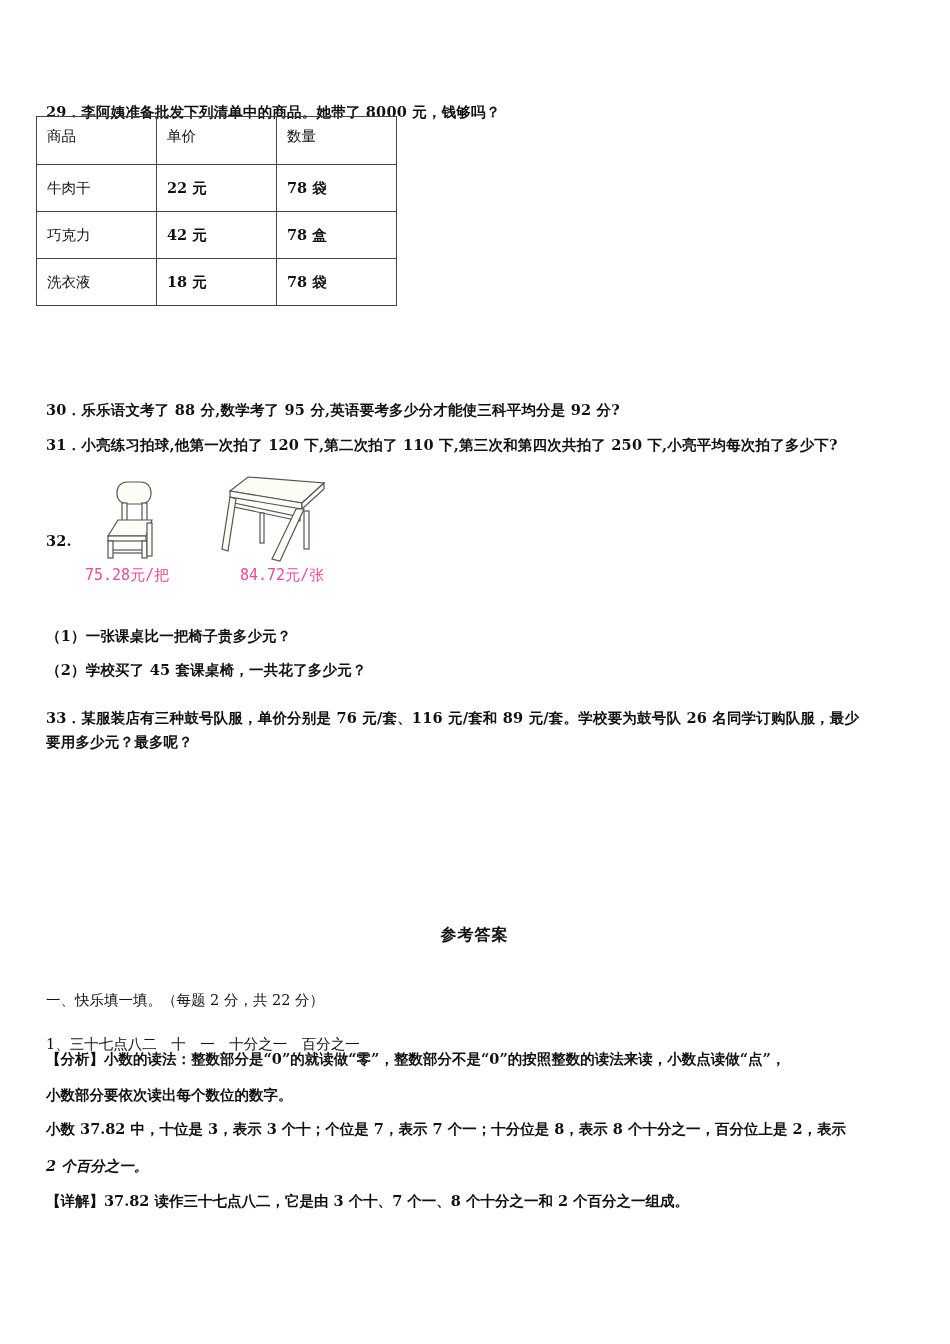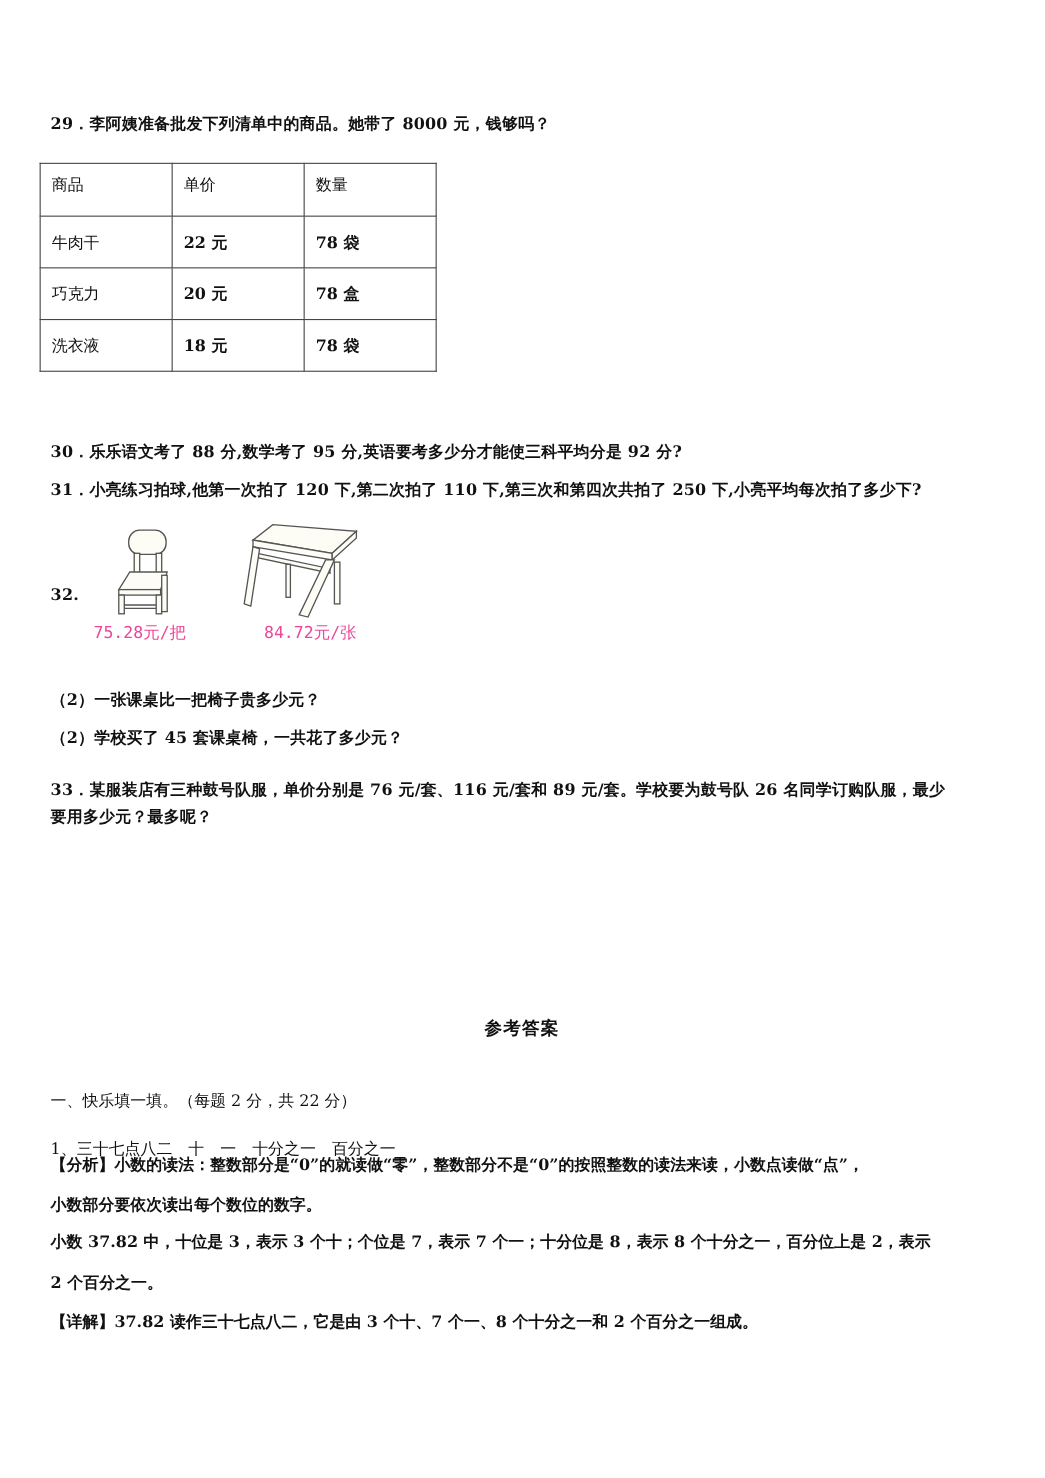--- a/index.html
+++ b/index.html
@@ -6,21 +6,21 @@
   body {
     width: 950px; height: 1344px; position: relative; overflow: hidden;
     font-family: "DejaVu Serif", "Liberation Serif", serif;
     color: #111111;
   }
   .line {
     position: absolute; left: 46px; font-size: 14.5px; white-space: nowrap;
     font-weight: bold; letter-spacing: 0.2px;
   }
   table.goods {
-    position: absolute; left: 36px; top: 148px;
+    position: absolute; left: 36px; top: 116px;
     border-collapse: collapse; font-size: 14.5px;
   }
   table.goods td {
     border: 1.5px solid #444; height: 46px; padding: 0 0 0 10px;
     vertical-align: middle; font-weight: bold;
   }
   table.goods td.c1 { width: 109px; font-weight: normal; }
   table.goods td.c2 { width: 109px; }
   table.goods td.c3 { width: 109px; }
   table.goods tr.head td { font-weight: normal; vertical-align: top; padding-top: 10px; height: 37px; }
@@ -49,21 +49,21 @@
       <td class="c2" style="font-weight:normal">单价</td>
       <td class="c3" style="font-weight:normal">数量</td>
     </tr>
     <tr>
       <td class="c1">牛肉干</td>
       <td class="c2">22 元</td>
       <td class="c3">78 袋</td>
     </tr>
     <tr>
       <td class="c1">巧克力</td>
-      <td class="c2">20 元</td>
+      <td class="c2">42 元</td>
       <td class="c3">78 盒</td>
     </tr>
     <tr>
       <td class="c1">洗衣液</td>
       <td class="c2">18 元</td>
       <td class="c3">78 袋</td>
     </tr>
   </tbody>
     </table>
 </div>
@@ -97,32 +97,32 @@
       <polygon points="82,30 104,10 104,16 82,36"></polygon>
       <polygon points="14,30 80,44 80,48 14,34"></polygon>
       <polygon points="10,24 16,26 8,78 2,76"></polygon>
       <polygon points="76,36 84,36 60,88 52,86"></polygon>
       <rect x="84" y="38" width="5" height="38"></rect>
       <rect x="40" y="40" width="4" height="30"></rect>
     </g>
   </svg>
   <div class="price-label" style="left:240px; top:566px;">84.72元/张</div>
 
-  <div class="line" style="top:627px; font-weight:bold;">（2）一张课桌比一把椅子贵多少元？</div>
+  <div class="line" style="top:627px; font-weight:bold;">（1）一张课桌比一把椅子贵多少元？</div>
   <div class="line" style="top:661px;">（2）学校买了 45 套课桌椅，一共花了多少元？</div>
 </div>
 
 <div>
   <div class="line" style="top:709px;">33．某服装店有三种鼓号队服，单价分别是 76 元/套、116 元/套和 89 元/套。学校要为鼓号队 26 名同学订购队服，最少</div>
   <div class="line" style="top:733px;">要用多少元？最多呢？</div>
 </div>
 
 <div class="title">参考答案</div>
 
 <div>
   <div class="ans" style="top:991px;">一、快乐填一填。（每题 2 分，共 22 分）</div>
   <div class="ans" style="top:1015px;margin-top:20px;">1、三十七点八二　十　一　十分之一　百分之一</div>
   <div class="ans bold" style="top:1050px;">【分析】小数的读法：整数部分是“0”的就读做“零”，整数部分不是“0”的按照整数的读法来读，小数点读做“点”，</div>
   <div class="ans bold" style="top:1086px;">小数部分要依次读出每个数位的数字。</div>
   <div class="ans bold" style="top:1120px;">小数 37.82 中，十位是 3，表示 3 个十；个位是 7，表示 7 个一；十分位是 8，表示 8 个十分之一，百分位上是 2，表示</div>
-  <div class="ans bold" style="top:1157px;">2 个百分之一。</div>
+  <div class="ans bold" style="top:1157px;font-style:italic;">2 个百分之一。</div>
   <div class="ans bold" style="top:1192px;">【详解】37.82 读作三十七点八二，它是由 3 个十、7 个一、8 个十分之一和 2 个百分之一组成。</div>
 </div>
 
 </body></html>

